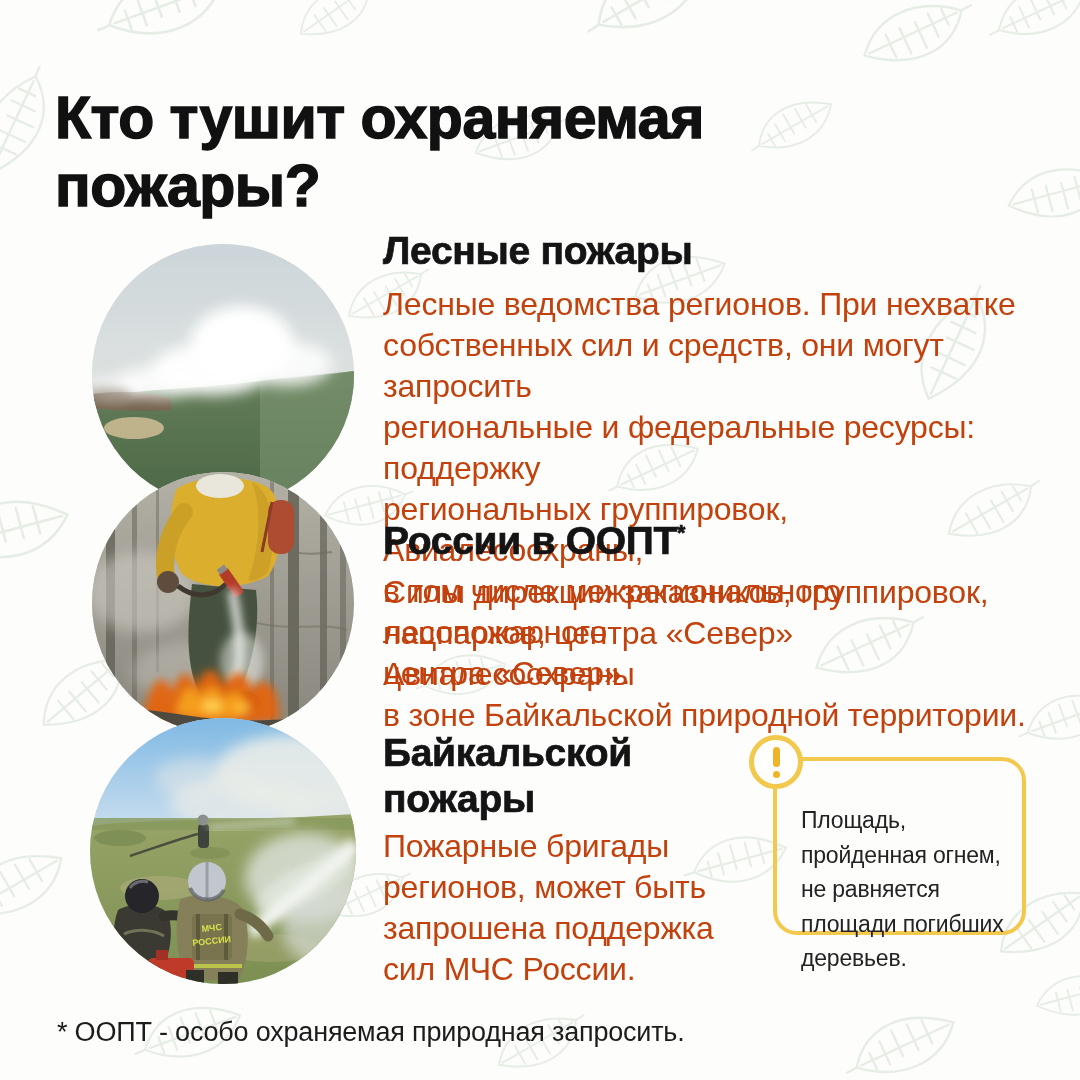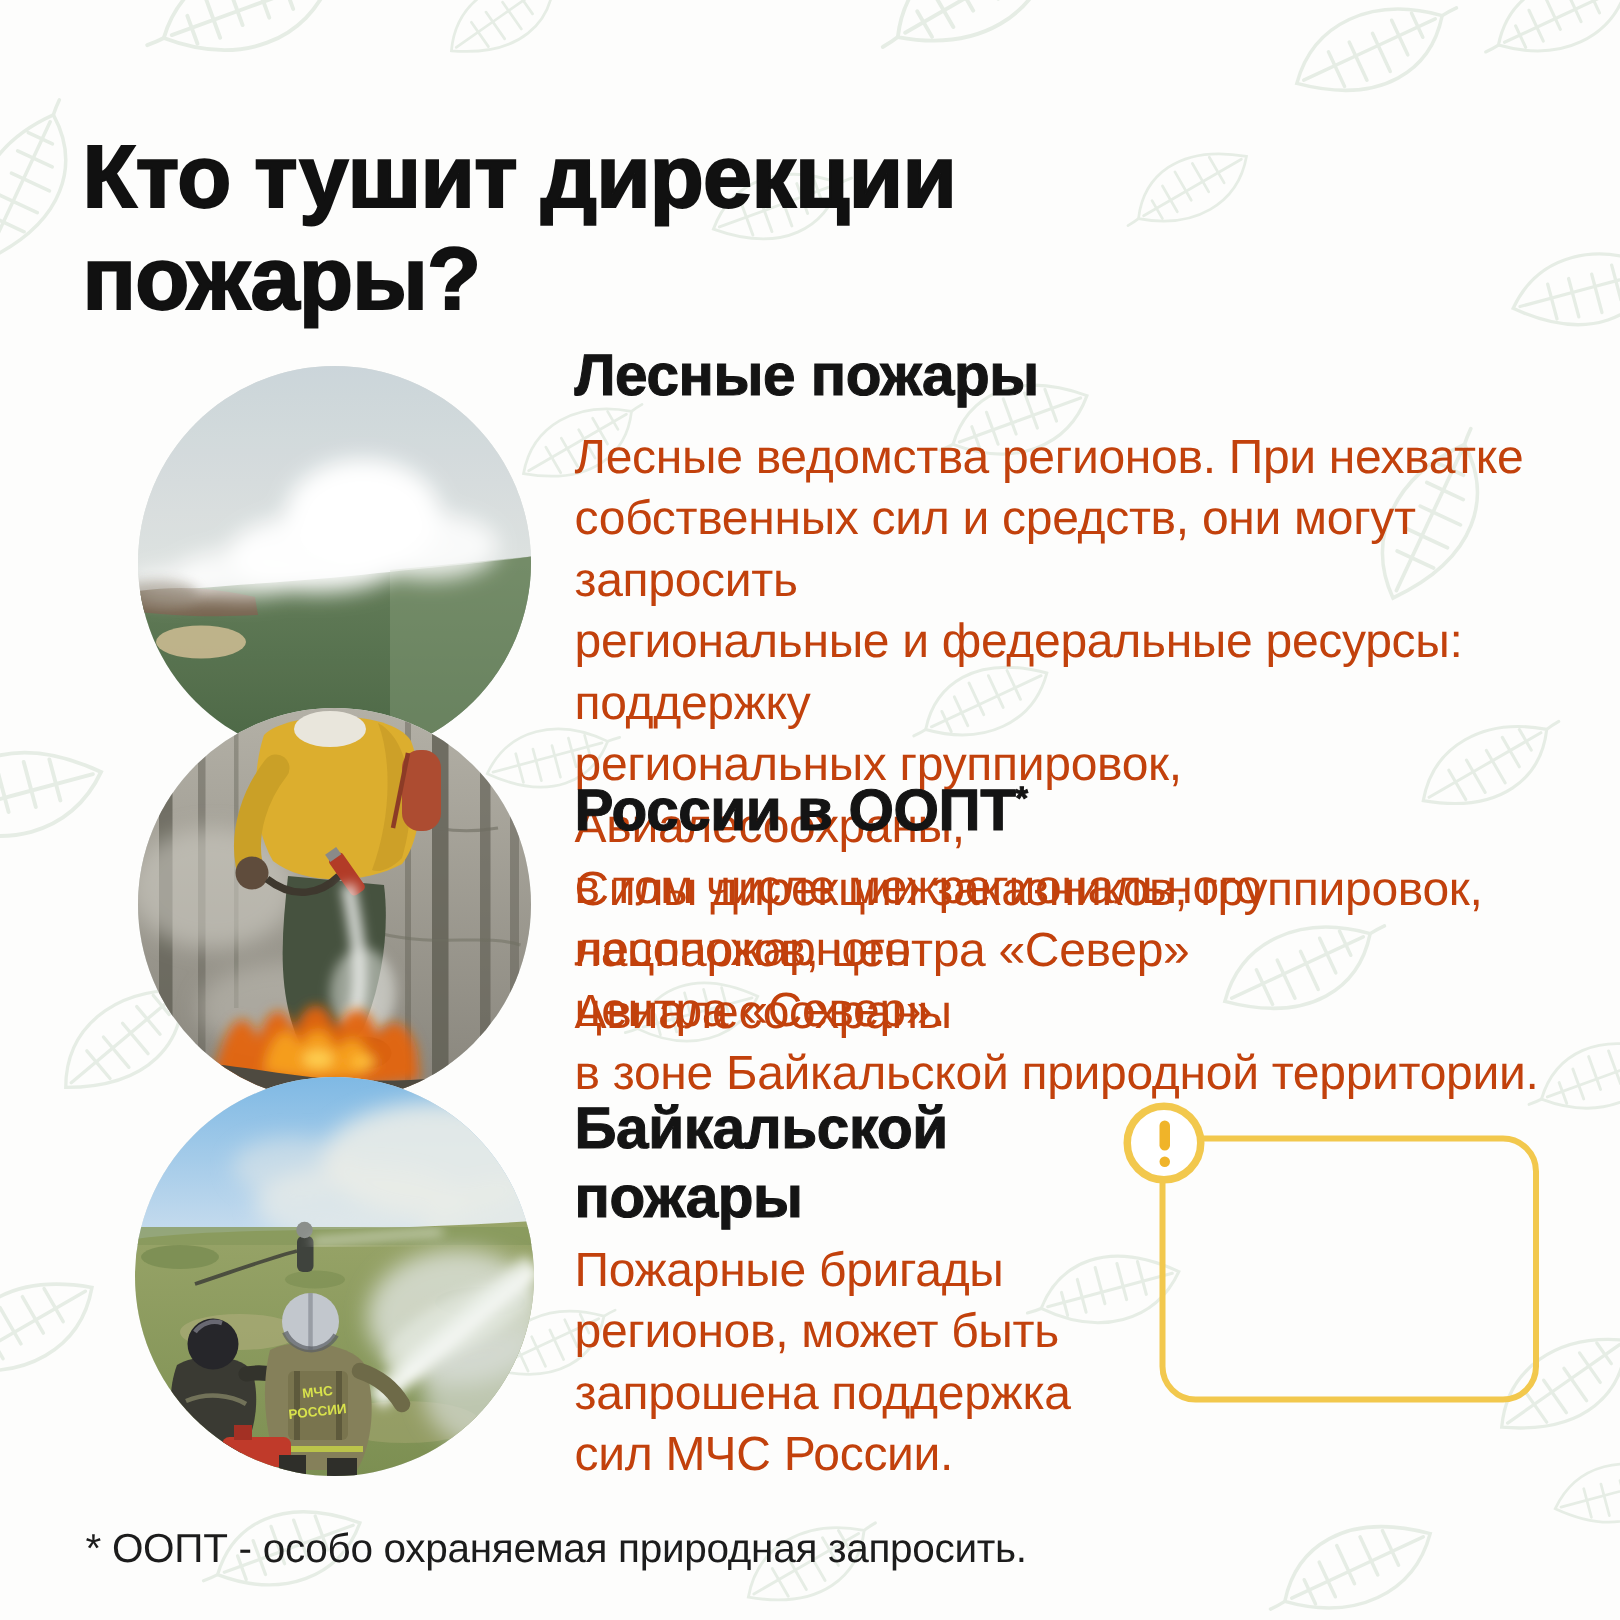--- a/index.html
+++ b/index.html
@@ -104,21 +104,21 @@
   <use href="#lf" transform="translate(-30,840) scale(0.9) rotate(15,50,50)"></use>
   <use href="#lf" transform="translate(330,860) scale(0.7) rotate(200,50,50)"></use>
   <use href="#lf" transform="translate(700,820) scale(0.8) rotate(30,50,50)"></use>
   <use href="#lf" transform="translate(1000,880) scale(0.85) rotate(190,50,50)"></use>
   <use href="#lf" transform="translate(150,990) scale(0.85) rotate(25,50,50)"></use>
   <use href="#lf" transform="translate(500,1005) scale(0.75) rotate(195,50,50)"></use>
   <use href="#lf" transform="translate(860,1000) scale(0.9) rotate(20,50,50)"></use>
   <use href="#lf" transform="translate(1042,960) scale(0.7) rotate(210,50,50)"></use>
 </svg>
 
-<h1 class="abs title">Кто тушит дирекции
+<h1 class="abs title">Кто тушит охраняемая
 пожары?</h1>
 
 <figure class="abs circle c1">
   <svg viewBox="0 0 262 262" aria-hidden="true">
     <defs>
       <linearGradient id="g-sky1" x1="0" y1="0" x2="0" y2="1">
         <stop offset="0" stop-color="#c9d3d8"></stop>
           <stop offset="1" stop-color="#e2e5e1"></stop>
       </linearGradient>
       <linearGradient id="g-for1" x1="0" y1="0" x2="0" y2="1">
@@ -308,15 +308,20 @@
 <p class="abs sec-b s3b">Пожарные бригады
 регионов, может быть
 запрошена поддержка
 сил МЧС России.</p>
 
 <aside class="abs callout">
   <span class="excl">
     <span class="bar"></span>
     <span class="dot"></span>
   </span>
+  <p class="callout-text">Площадь,
+пройденная огнем,
+не равняется
+площади погибших
+деревьев.</p>
 </aside>
 
 <p class="abs footnote">* ООПТ - особо охраняемая природная запросить.</p>
 
 </body></html>

